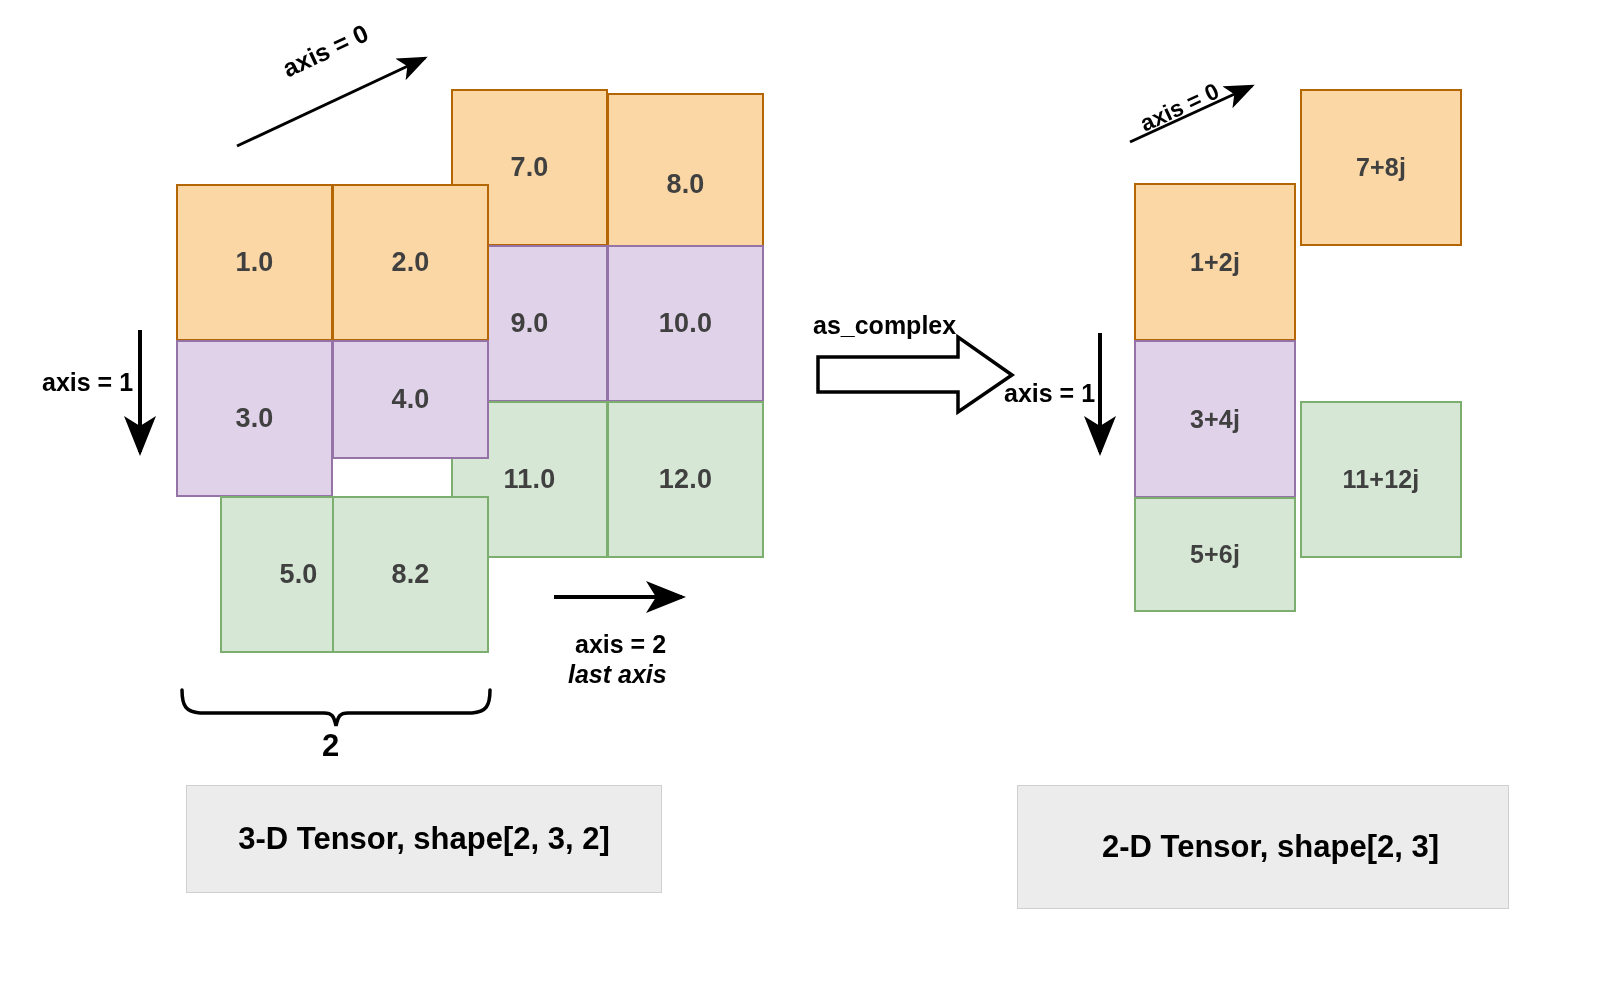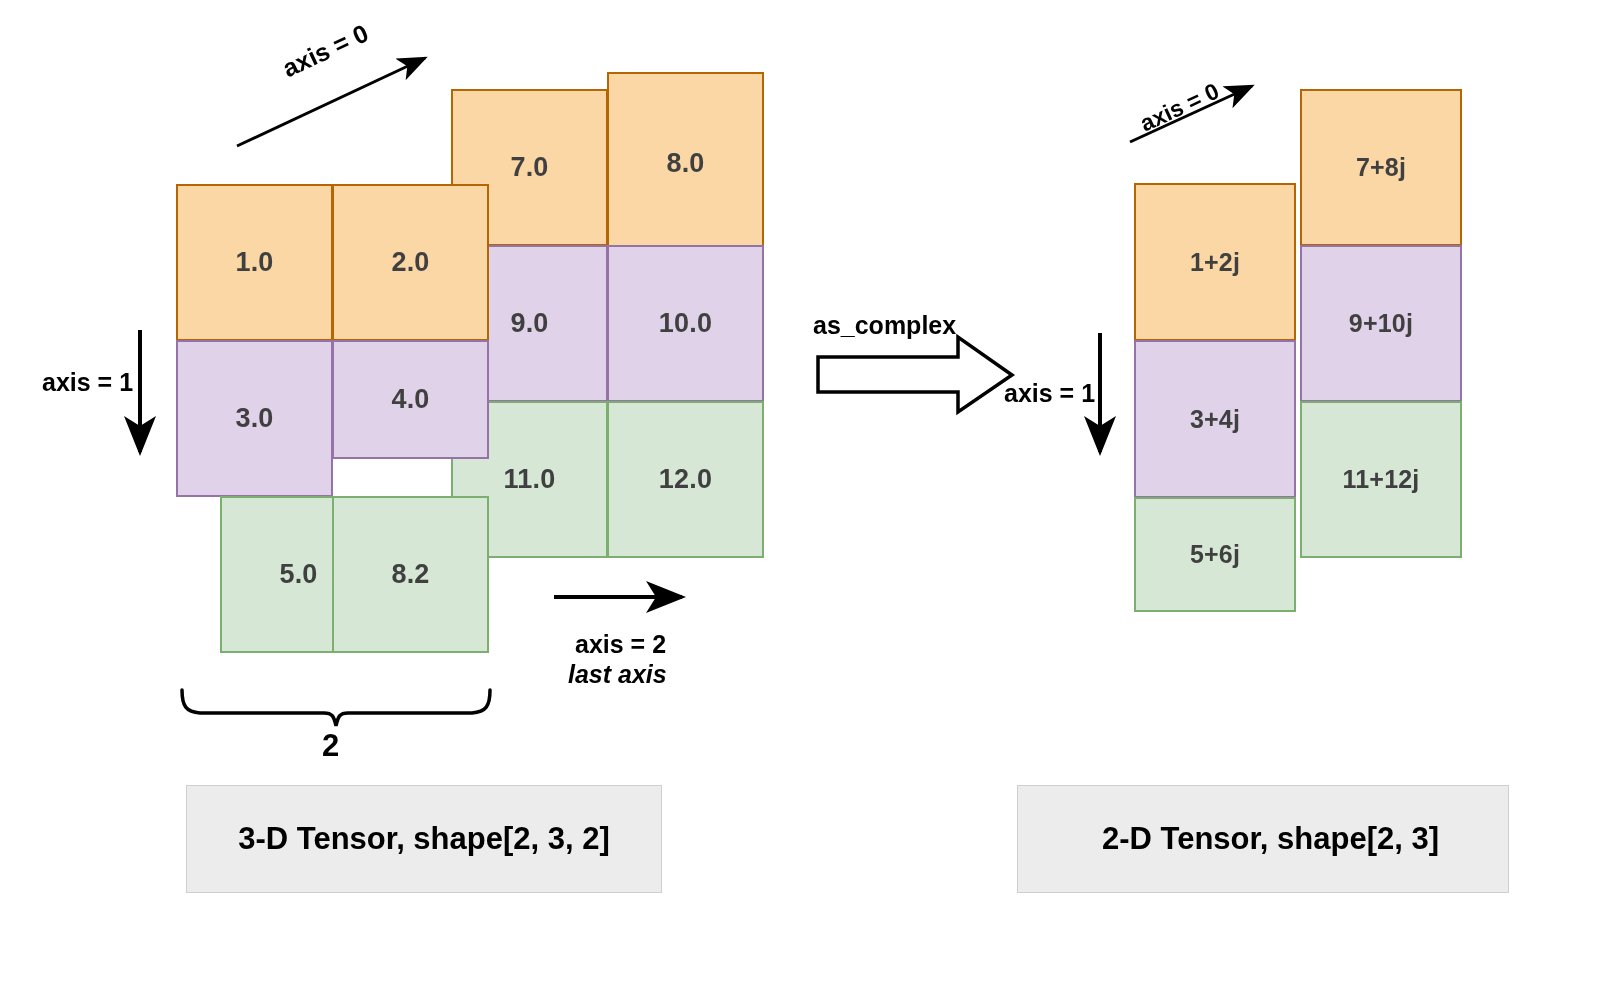--- a/index.html
+++ b/index.html
@@ -67,39 +67,38 @@
     font-weight: bold;
     color: #000;
   }
 </style>
 </head>
 <body>
 
 <div id="page">
 
   <div class="cell orange" style="left:451px; top:89px; width:157px; height:157px;">7.0</div>
-  <div class="cell orange" style="left:607px; top:72px; width:157px; height:182px;">8.0</div>
+  <div class="cell orange" style="left:607px; top:93px; width:157px; height:182px;">8.0</div>
 
   <div class="cell purple" style="left:451px; top:245px; width:157px; height:157px;">9.0</div>
   <div class="cell purple" style="left:607px; top:245px; width:157px; height:157px;">10.0</div>
 
   <div class="cell green" style="left:451px; top:401px; width:157px; height:157px;">11.0</div>
   <div class="cell green" style="left:607px; top:401px; width:157px; height:157px;">12.0</div>
 
   <div class="cell orange" style="left:176px; top:184px; width:157px; height:157px;">1.0</div>
   <div class="cell orange" style="left:332px; top:184px; width:157px; height:157px;">2.0</div>
 
   <div class="cell purple" style="left:176px; top:340px; width:157px; height:157px;">3.0</div>
   <div class="cell purple" style="left:332px; top:340px; width:157px; height:119px;">4.0</div>
 
   <div class="cell green" style="left:176px; top:496px; width:157px; height:157px;margin-left:44px;">5.0</div>
   <div class="cell green" style="left:332px; top:496px; width:157px; height:157px;">8.2</div>
 
   <div class="cell orange sm" style="left:1300px; top:89px; width:162px; height:157px;">7+8j</div>
-  <div class="cell purple sm" style="left:1300px; top:245px; width:162px; height:157px;">9+10j</div>
   <div class="cell green sm" style="left:1300px; top:401px; width:162px; height:157px;">11+12j</div>
 
   <div class="cell orange sm" style="left:1134px; top:183px; width:162px; height:158px;">1+2j</div>
   <div class="cell purple sm" style="left:1134px; top:340px; width:162px; height:158px;">3+4j</div>
   <div class="cell green sm" style="left:1134px; top:497px; width:162px; height:115px;">5+6j</div>
 
   <svg class="overlay" viewBox="0 0 1602 1002" xmlns="http://www.w3.org/2000/svg">
     <defs>
       <marker id="ah" markerWidth="12" markerHeight="12" refX="9" refY="4" orient="auto" markerUnits="strokeWidth">
         <path d="M0,0 L10,4 L0,8 L2.5,4 Z" fill="#000"></path>
@@ -148,17 +147,17 @@
   <div class="label axis-label" style="left:813px; top:311px;">as_complex</div>
 
   <div class="label axis-label-sm" style="left:1136px; top:113px; transform: rotate(-25deg); transform-origin: left top;">axis = 0</div>
 
   <div class="label axis-label" style="left:1004px; top:379px;">axis = 1</div>
 
   <div class="caption-box" style="left:186px; top:785px; width:476px; height:108px;">
     <span>3-D Tensor, shape[2, 3, 2]</span>
   </div>
 
-  <div class="caption-box" style="left:1017px; top:785px; width:492px; height:108px;padding-left:15px;">
+  <div class="caption-box" style="left:1017px; top:785px; width:492px; height:124px;padding-left:15px;">
     <span>2-D Tensor, shape[2, 3]</span>
   </div>
 
 </div>
 
 </body></html>

